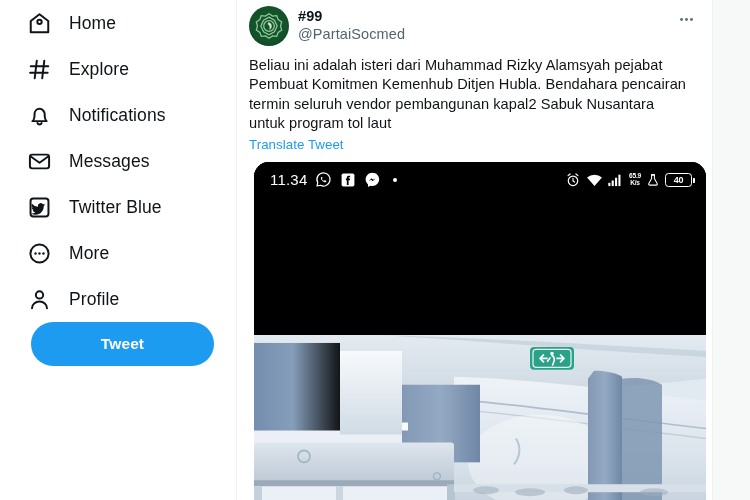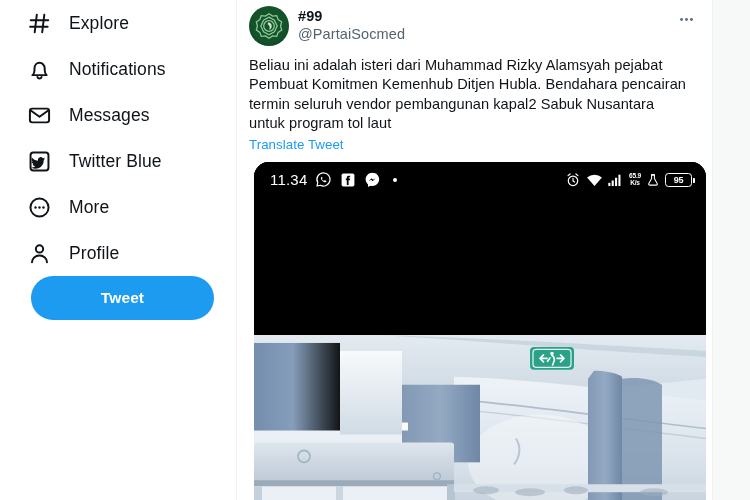--- a/index.html
+++ b/index.html
@@ -185,20 +185,29 @@
   }
 </style>
 </head>
 <body>
 
 <div class="app">
 
   <nav class="sidebar">
     <div class="nav-list">
 
+      <div class="nav-item">
+        <span class="nav-icon">
+          <svg width="25" height="25" viewBox="0 0 24 24" fill="none" stroke="#0f1419" stroke-width="1.9" stroke-linejoin="round" stroke-linecap="round">
+            <path d="M12 3.2 3.6 9.6V20.4h16.8V9.6z"></path>
+            <circle cx="12" cy="10.4" r="2.1"></circle>
+          </svg>
+        </span>
+        <span class="nav-label">Home</span>
+      </div>
 
       <div class="nav-item">
         <span class="nav-icon">
           <svg width="25" height="25" viewBox="0 0 24 24" fill="none" stroke="#0f1419" stroke-width="1.9" stroke-linecap="round">
             <line x1="9.4" y1="3.6" x2="7.4" y2="20.4"></line>
             <line x1="16.6" y1="3.6" x2="14.6" y2="20.4"></line>
             <line x1="3.6" y1="8.8" x2="20.4" y2="8.8"></line>
             <line x1="3.0" y1="15.2" x2="19.8" y2="15.2"></line>
           </svg>
         </span>
@@ -350,21 +359,21 @@
                 <span>65.9</span><br>
                 <span>K/s</span>
               </span>
               <span class="sb-ico">
                 <svg width="14" height="14" viewBox="0 0 24 24" fill="none" stroke="#fff" stroke-width="1.8" stroke-linejoin="round">
                   <path d="M9.6 3.2v6.2L4.9 18c-.8 1.4.1 2.8 1.6 2.8h11c1.5 0 2.4-1.4 1.6-2.8l-4.7-8.6V3.2z"></path>
                   <path d="M8.6 3.2h6.8"></path>
                 </svg>
               </span>
               <span class="batt">
-                <span>95</span>
+                <span>40</span>
               </span>
             </div>
           </div>
 
           <div class="black-gap"></div>
 
           <div class="photo">
             <svg viewBox="0 0 452 198" preserveAspectRatio="none">
               <defs>
                 <linearGradient id="ceil" x1="0" y1="0" x2="0" y2="1">

